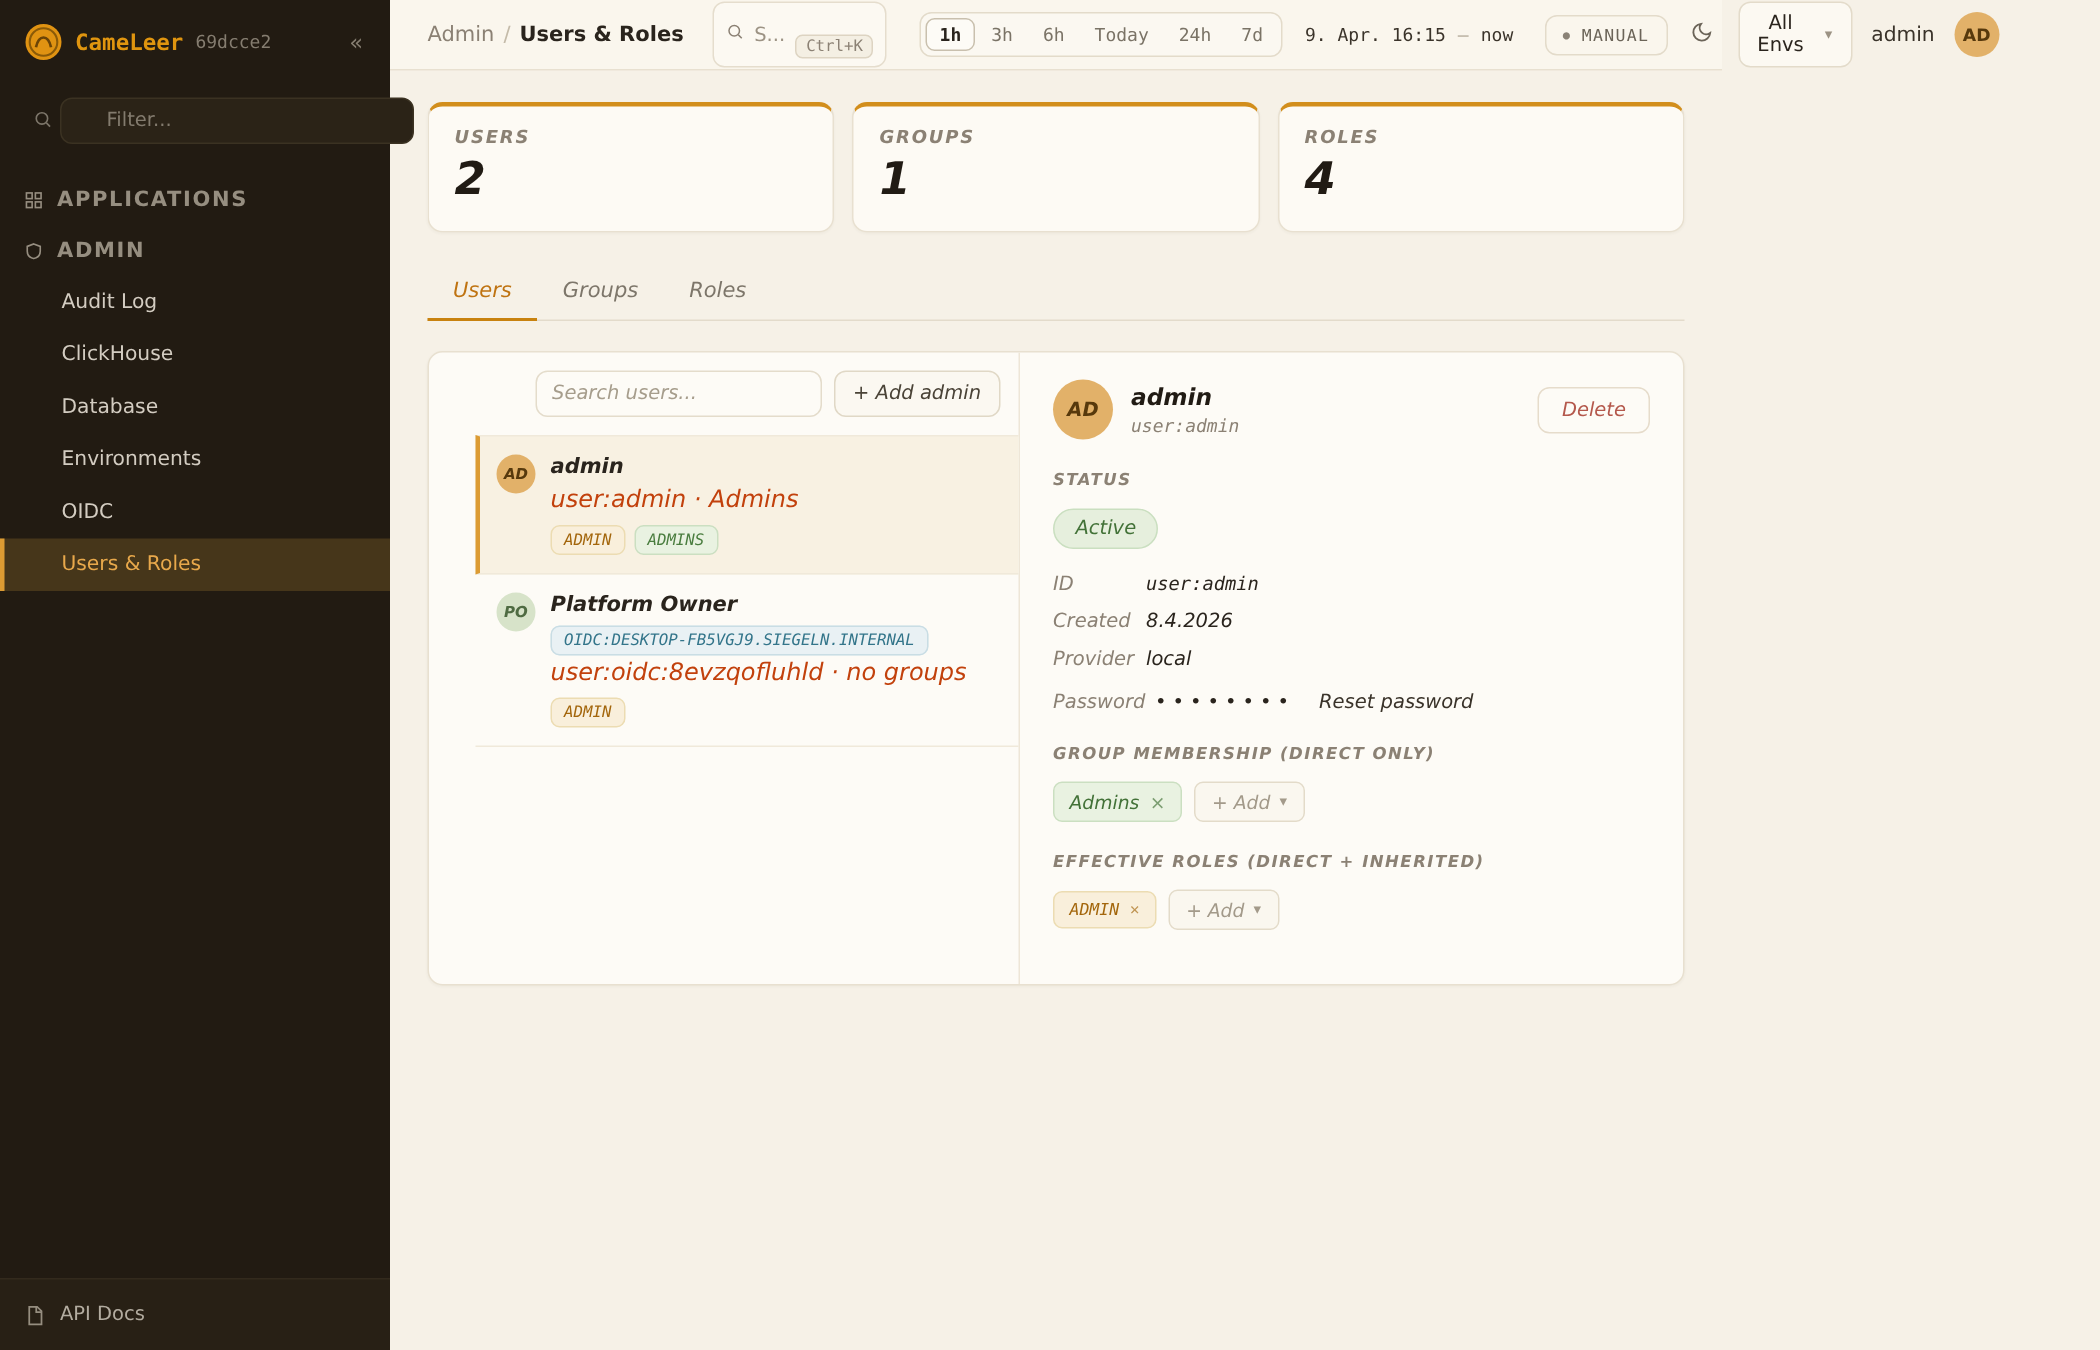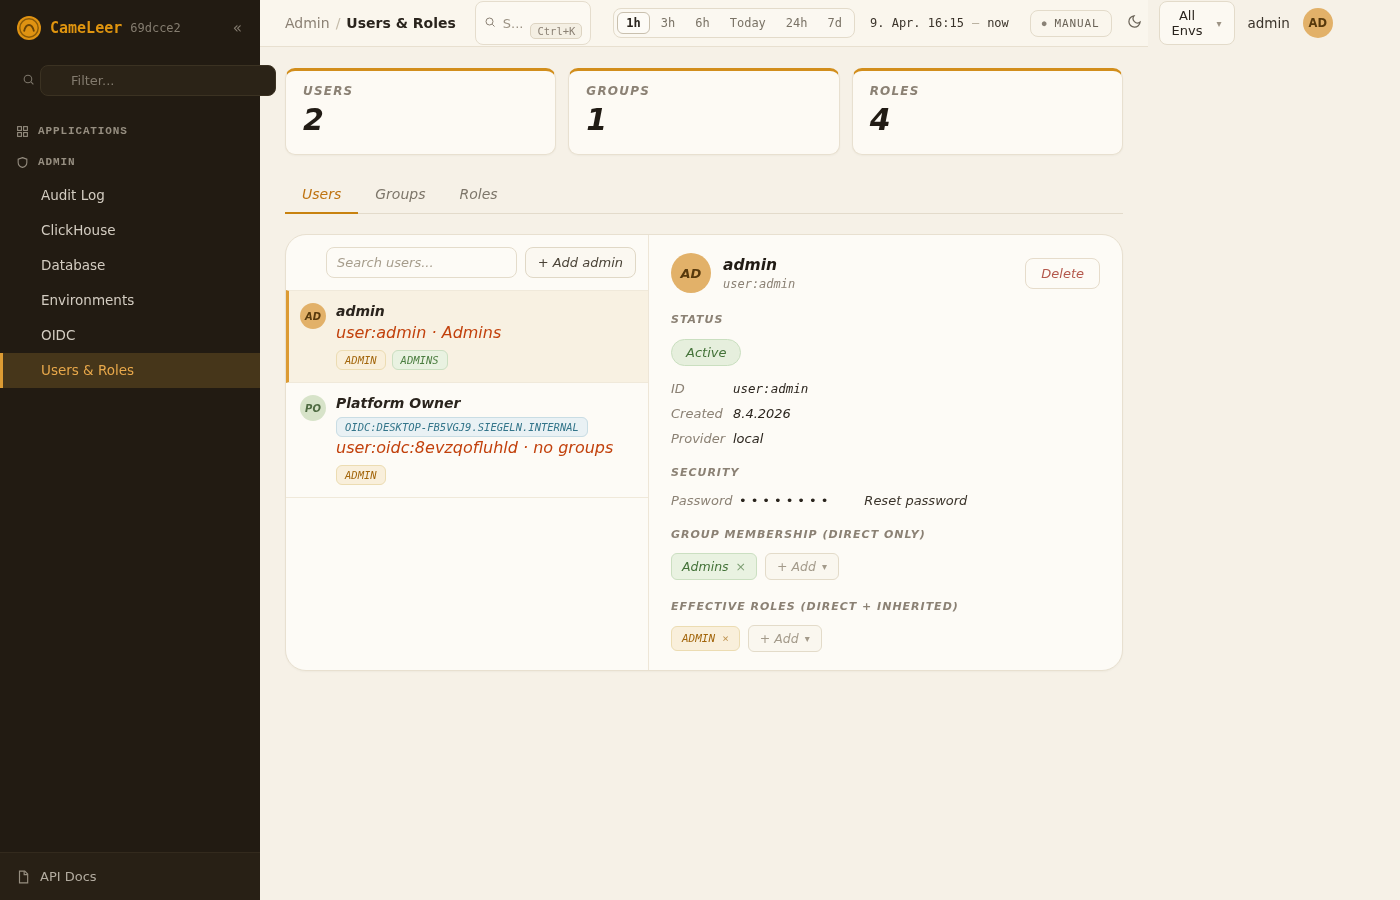--- a/index.html
+++ b/index.html
@@ -19,22 +19,22 @@
   .sb-top { display:flex; align-items:center; gap:8px; padding:15px 14px 14px 16px; }
   .logo { width:26px; height:26px; display:inline-flex; }
   .logo-text { font-family:"DejaVu Sans Mono","Liberation Mono",monospace; font-weight:700; font-size:15px; color:#e0950f; }
   .logo-suffix { font-family:"DejaVu Sans Mono","Liberation Mono",monospace; font-size:12px; color:#857d70; }
   .collapse { margin-left:auto; color:#857d70; font-size:15px; padding:2px 4px; }
   .filter-wrap { position:relative; margin:10px 12px 20px; }
   .f-icon { position:absolute; left:10px; top:8px; color:#7d766a; }
   .filter-input { width:100%; background:#2b2317; border:1px solid #3b3222; border-radius:8px;
     padding:7px 10px 7px 30px; color:#cfc8bd; font-size:13px; }
   .filter-input::placeholder { color:#837b6e; }
-  .sb-section { display:flex; gap:9px; padding:9px 16px; color:#968e80;
-    font-size:11px; font-weight:600; letter-spacing:0.08em; cursor:pointer;font-family:Liberation Mono, monospace; }
+  .sb-section { display:flex; align-items:center; gap:9px; padding:9px 16px; color:#968e80;
+    font-size:14px; font-weight:600; letter-spacing:0.08em; cursor:pointer; }
   .s-icon { display:inline-flex; color:#968e80; }
   .sb-item { padding:7px 16px 7px 41px; font-size:13.5px; color:#d3ccc1; cursor:pointer; line-height:1.55; }
   .sb-item.active { background:#46361a; border-left:3px solid #dc9b33; padding-left:38px; color:#e8a84b; }
   .sb-footer { margin-top:auto; display:flex; align-items:center; gap:10px; padding:16px; background:#282015;
     border-top:1px solid #332a1d; color:#b3aca0; font-size:13px; cursor:pointer; }
 
   
   .main-wrap { flex:1; display:flex; flex-direction:column; min-width:0; }
 
   
@@ -81,22 +81,22 @@
   .stats { display:grid; grid-template-columns:repeat(3,1fr); gap:12px; }
   .stat-card { background:#fdfaf4; border:1px solid #e8e0d0; border-top:3px solid #d28e1c;
     border-radius:10px; padding:13px 17px; height:87px; box-shadow:0 1px 2px rgba(60,45,20,0.04); }
   .stat-label { font-size:12px; font-weight:600; letter-spacing:0.1em; color:#8b8174; }
   .stat-value { font-size:30px; font-weight:700; color:#211b14; margin-top:4px; }
 
   .tabs { display:flex; border-bottom:1px solid #e3dbcb; margin-top:22px; }
   .tab { padding:9px 17px 10px; font-size:14px; color:#7d766a; }
   .tab.active { color:#bf7311; border-bottom:2px solid #c8820f; margin-bottom:-1px; }
 
-  .panel { margin-top:20px; background:#fdfbf6; border:1px solid #e8e0d0; border-radius:21px;
-    display:flex; min-height:423px; overflow:hidden; box-shadow:0 1px 2px rgba(60,45,20,0.04); }
+  .panel { margin-top:20px; background:#fdfbf6; border:1px solid #e8e0d0; border-radius:10px;
+    display:flex; min-height:423px; overflow:hidden; box-shadow:0 1px 2px rgba(60,45,20,0.04);padding-left:31px; }
   .list-col { width:363px; flex-shrink:0; border-right:1px solid #eee6d7; display:flex; flex-direction:column; }
   .list-toolbar { display:flex; gap:8px; padding:12px; }
   .user-search { flex:1; min-width:0; border:1px solid #e4dccb; border-radius:8px; background:#fdfbf6;
     padding:7px 10px; font-size:13px; color:#2a241d; }
   .user-search::placeholder { color:#a69d8c; }
   .add-user-btn { border:1px solid #e0d8c6; background:#fbf8f1; border-radius:8px; padding:7px 12px;
     font-size:13px; color:#4a4337; white-space:nowrap; }
   .user-item { padding:12px 14px; border-bottom:1px solid #f0e9da; border-top:1px solid #f0e9da; cursor:pointer; }
   .user-item + .user-item { border-top:none; }
   .user-item.selected { background:#f8f1e2; border-left:3px solid #dc9b33; padding-left:11px; }
@@ -122,21 +122,21 @@
   .status-pill { display:inline-block; margin-top:13px; background:#e6efdd; border:1px solid #cadfc0;
     color:#437238; border-radius:999px; padding:5px 14px; font-size:13px; }
   .fields { margin-top:15px; }
   .f-row { display:flex; margin-bottom:10px; align-items:baseline; }
   .f-label { width:62px; flex-shrink:0; font-size:13px; color:#8b8174; }
   .f-value { font-size:13px; color:#2a241d; }
   .f-value.mono { font-size:12.5px; }
   .pw-row { display:flex; align-items:center; margin-top:14px; }
   .pw-label { width:68px; font-size:13px; color:#8b8174; }
   .pw-dots { font-size:13px; letter-spacing:4px; color:#2a241d; }
-  .reset-link { margin-left:32px; font-size:13px; color:#3a332a; cursor:pointer; }
+  .reset-link { margin-left:16px; font-size:13px; color:#3a332a; cursor:pointer; }
   .chip-row { display:flex; gap:8px; margin-top:12px; align-items:center; }
   .chip { display:inline-flex; align-items:center; gap:7px; border-radius:6px; padding:5px 10px; font-size:12.5px; }
   .chip-green { background:#e9f2e1; border:1px solid #cbdfc1; color:#437238; }
   .chip-orange { background:#f9efdb; border:1px solid #ecdcb2; color:#a3660c;
     font-family:"DejaVu Sans Mono","Liberation Mono",monospace; font-size:11px; }
   .chip-x { cursor:pointer; opacity:0.65; }
   .add-chip { display:inline-flex; align-items:center; gap:6px; border:1px solid #e3dbc9; background:#faf7ef;
     border-radius:6px; padding:5px 11px; color:#a39a8a; font-size:12.5px; }
   .add-chip .caret { font-size:10px; }
 </style>
@@ -354,21 +354,20 @@
             <div class="f-row">
               <span class="f-label">Created</span>
               <span class="f-value">8.4.2026</span>
             </div>
             <div class="f-row">
               <span class="f-label">Provider</span>
               <span class="f-value">local</span>
             </div>
           </div>
 
-          <div class="d-heading">SECURITY</div>
           <div class="pw-row">
             <span class="pw-label">Password</span>
             <span class="pw-dots">••••••••</span>
             <span class="reset-link">Reset password</span>
           </div>
 
           <div class="d-heading">GROUP MEMBERSHIP (DIRECT ONLY)</div>
           <div class="chip-row">
             <span class="chip chip-green">
               <span>Admins</span>

